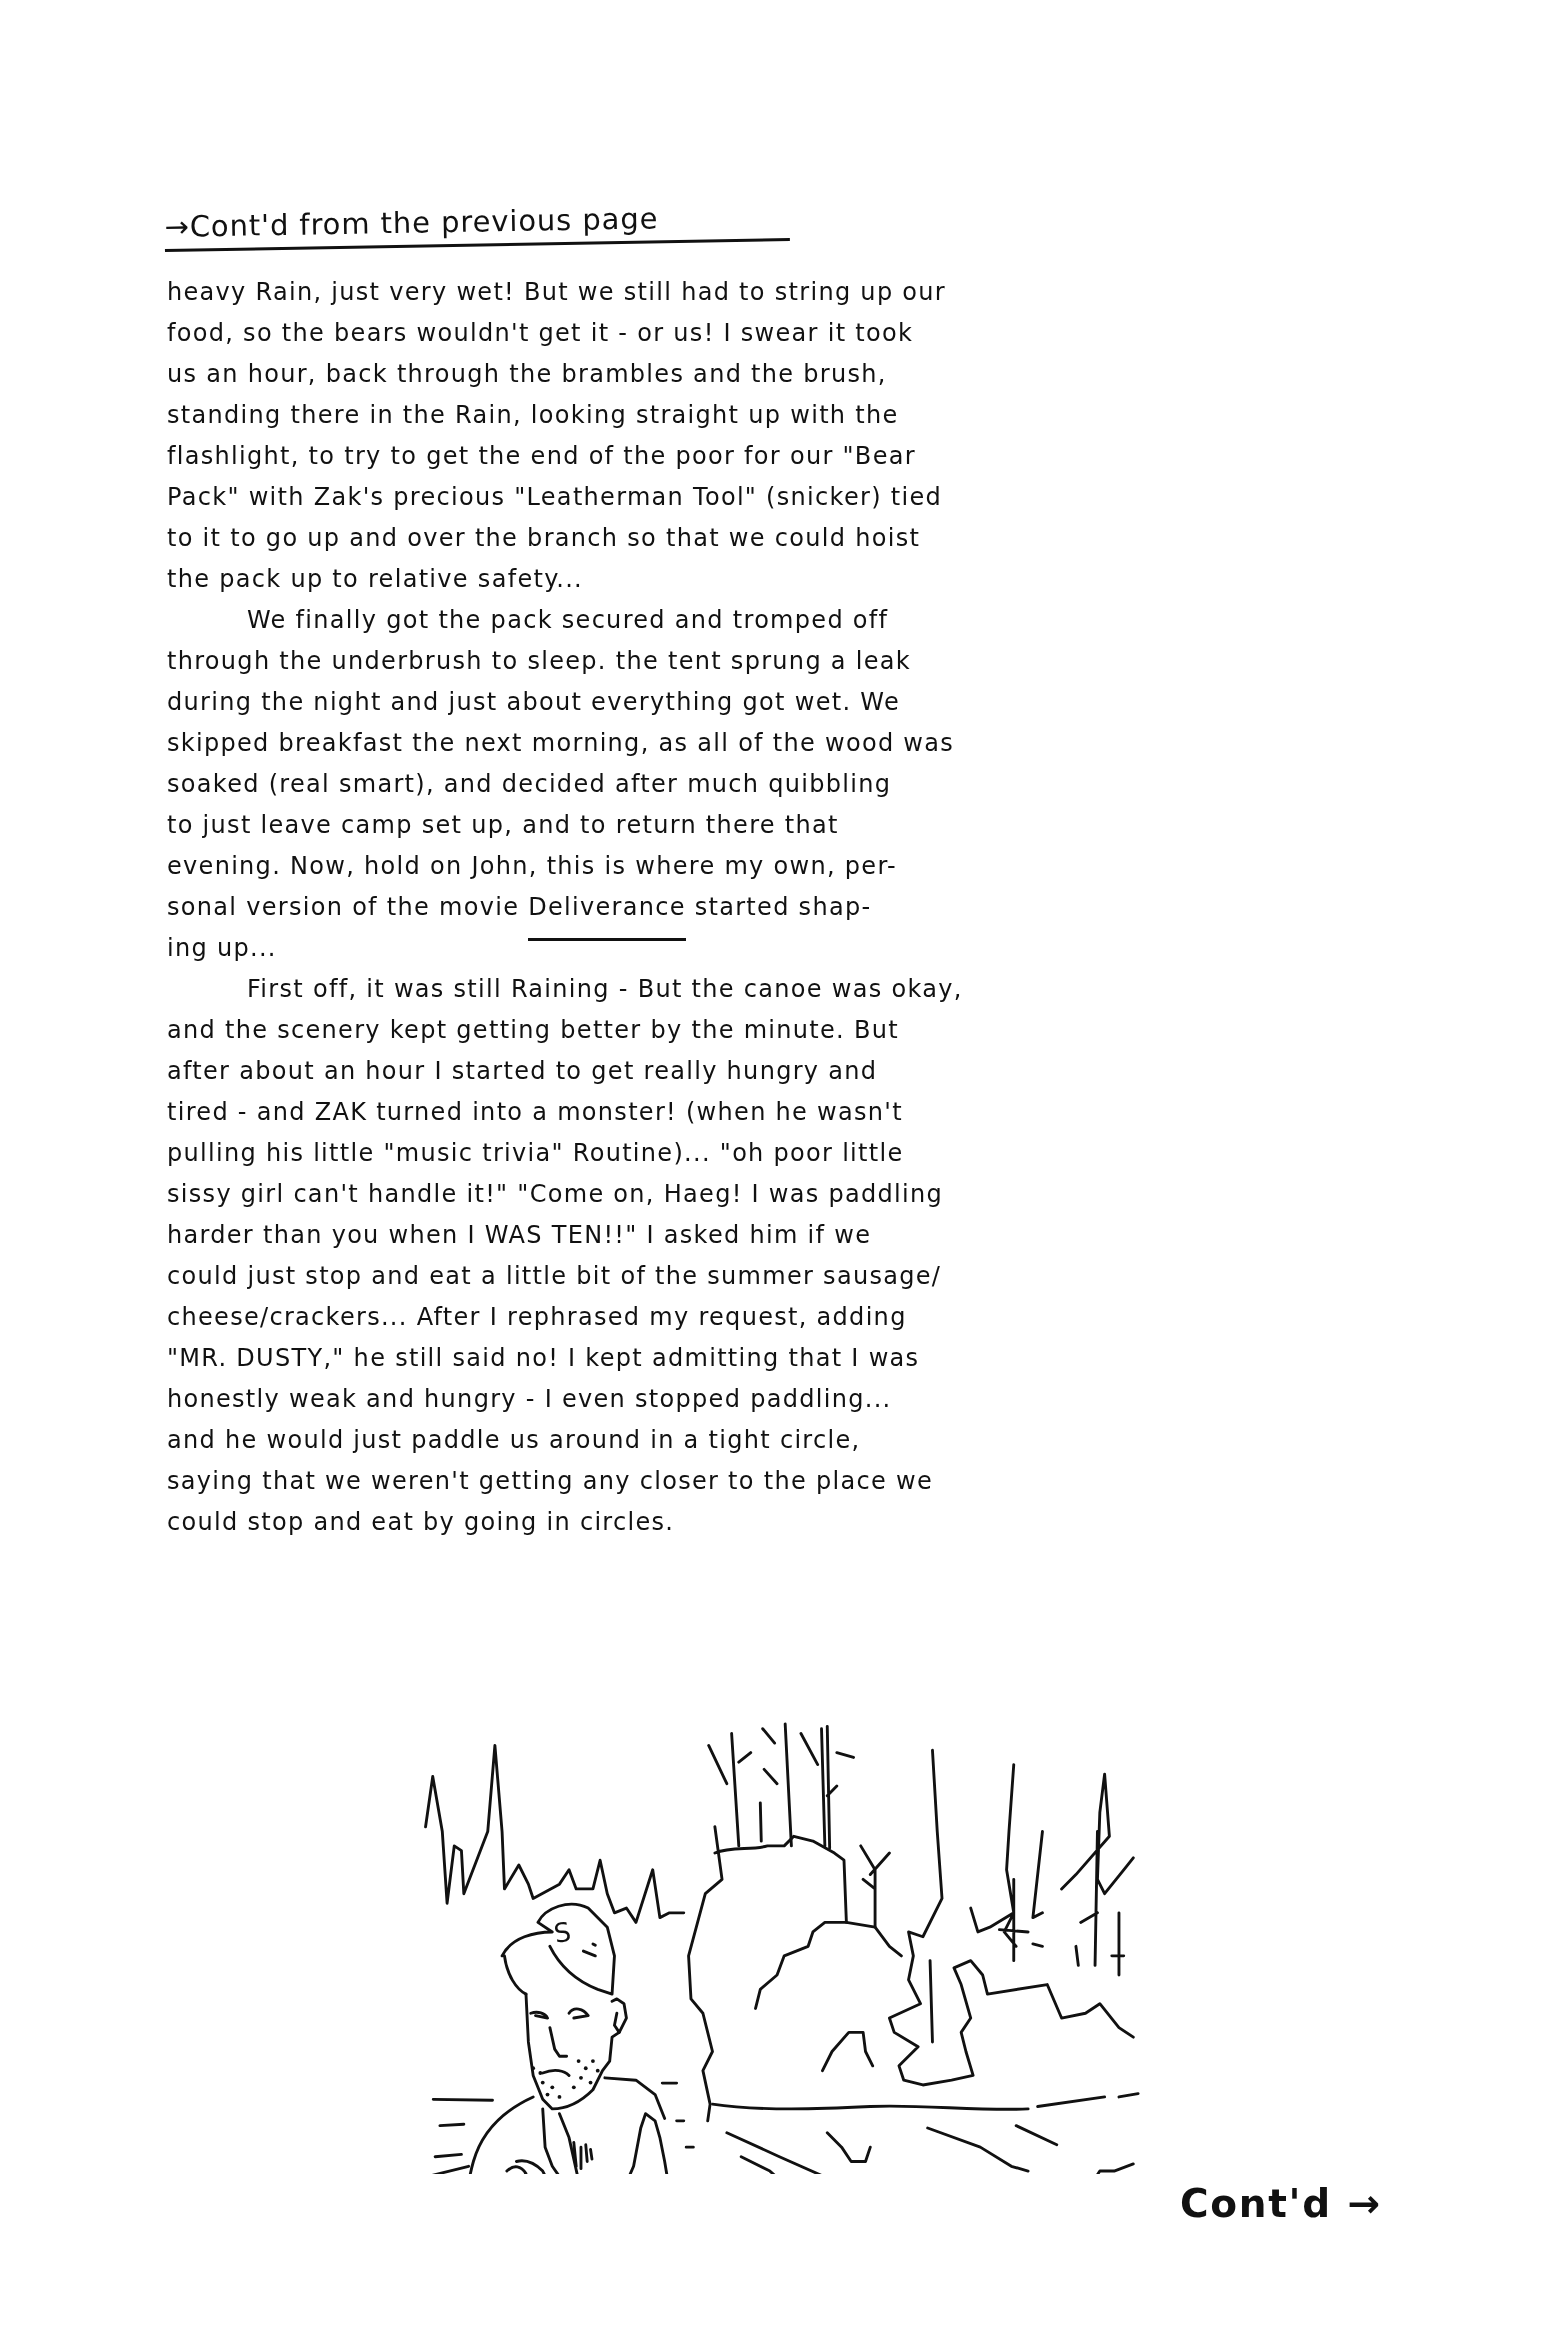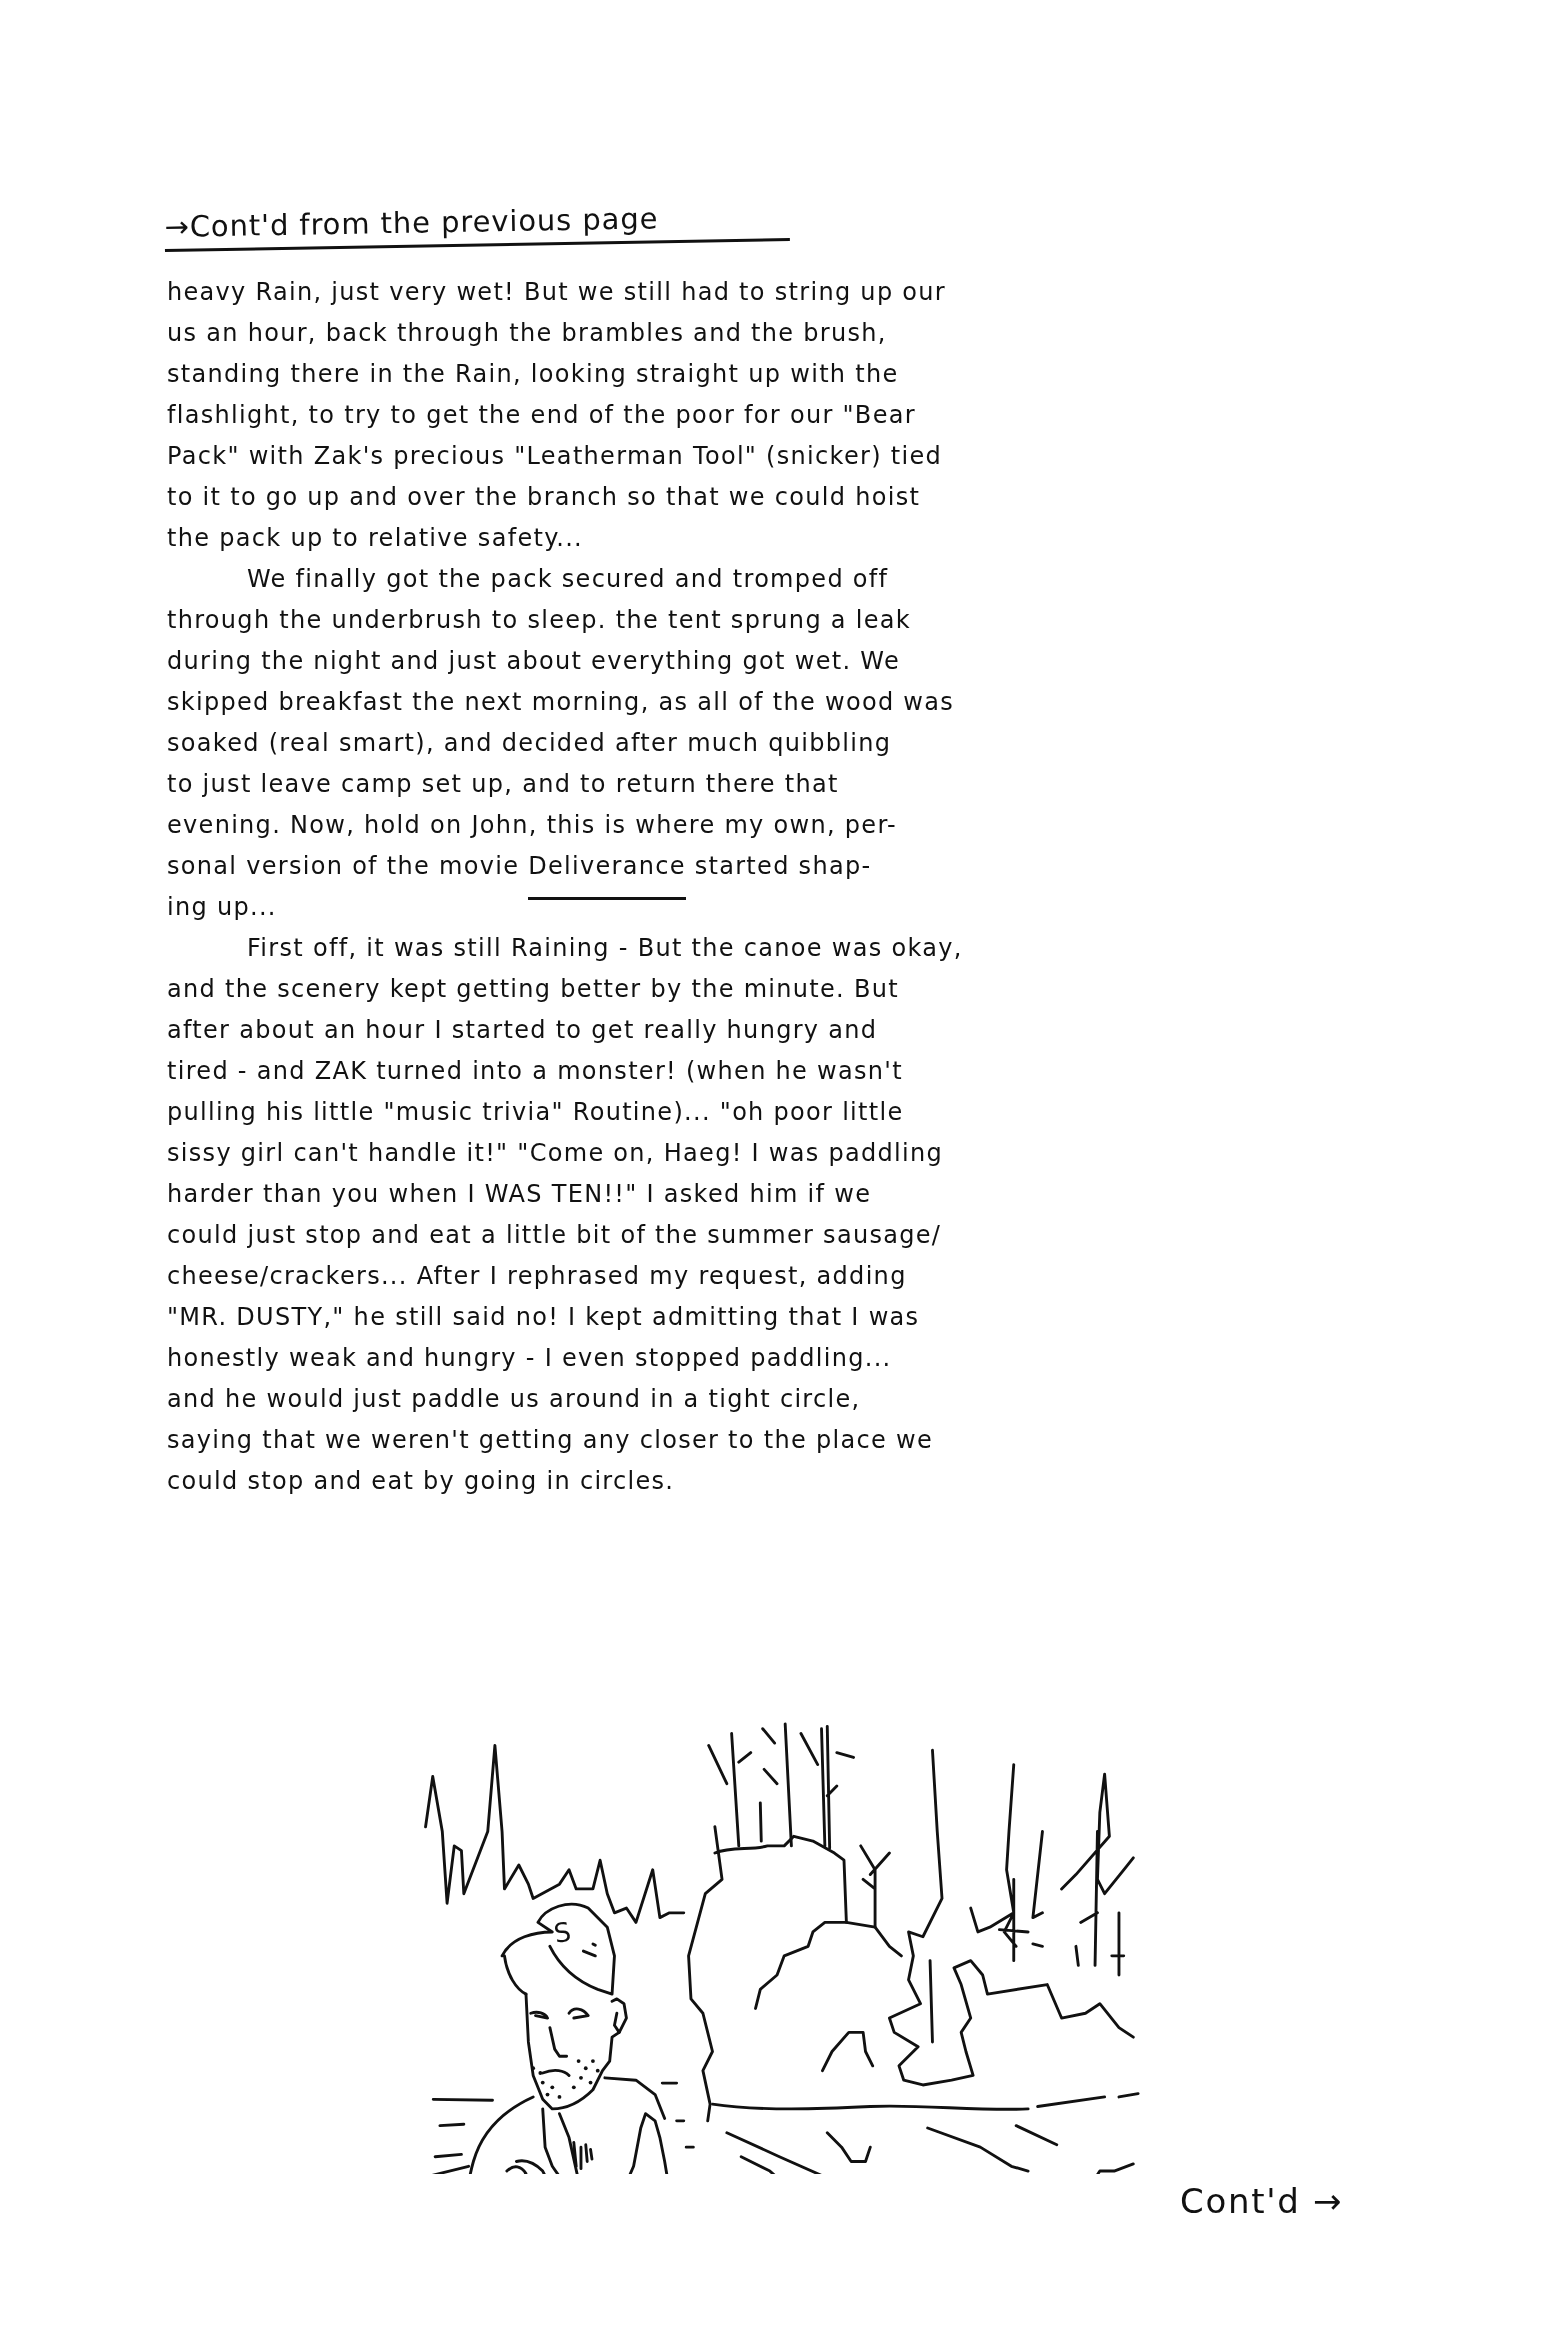--- a/index.html
+++ b/index.html
@@ -9,32 +9,33 @@
   .header { position:absolute; left:165px; top:170px; font-size:29px; letter-spacing:0.9px;
             padding-bottom:5.2px; border-bottom:3.5px solid #111; width:625px; white-space:nowrap;
             transform:rotate(-1deg); transform-origin:left bottom; }
   .body-text { position:absolute; left:167px; top:232px; width:1249px; }
   .line { height:41px; line-height:41px; font-size:24px; white-space:nowrap;
           letter-spacing:1.3px; font-weight:400; }
   .line.indent { padding-left:80px; }
   .underline-word { border-bottom:3.5px solid #111; padding-bottom:17px; }
   .illustration { position:absolute; left:416px; top:1648px; width:746px; height:486px; }
   .illustration svg { width:100%; height:100%; }
-  .footer { position:absolute; left:1180px; top:2141px; font-size:34px; letter-spacing:1.7px; font-weight:400;text-align:center; }
+  .footer { position:absolute; left:1180px; top:2141px; font-size:39px; letter-spacing:1.7px; font-weight:700;text-align:center; }
 </style>
 </head>
 <body>
 
 <div class="page">
 
   <div class="header">→Cont'd from the previous page</div>
 
   <div class="body-text">
 
     <div class="line">heavy Rain, just very wet!  But we still had to string up our</div>
+    <div class="line">food, so the bears wouldn't get it - or us!  I swear it took</div>
     <div class="line">us an hour, back through the brambles and the brush,</div>
     <div class="line">standing there in the Rain, looking straight up with the</div>
     <div class="line">flashlight, to try to get the end of the poor for our "Bear</div>
     <div class="line">Pack" with Zak's precious "Leatherman Tool" (snicker) tied</div>
     <div class="line">to it to go up and over the branch so that we could hoist</div>
     <div class="line">the pack up to relative safety...</div>
 
     <div class="line indent">We finally got the pack secured and tromped off</div>
     <div class="line">through the underbrush to sleep. the tent sprung a leak</div>
     <div class="line">during the night and just about everything got wet. We</div>

